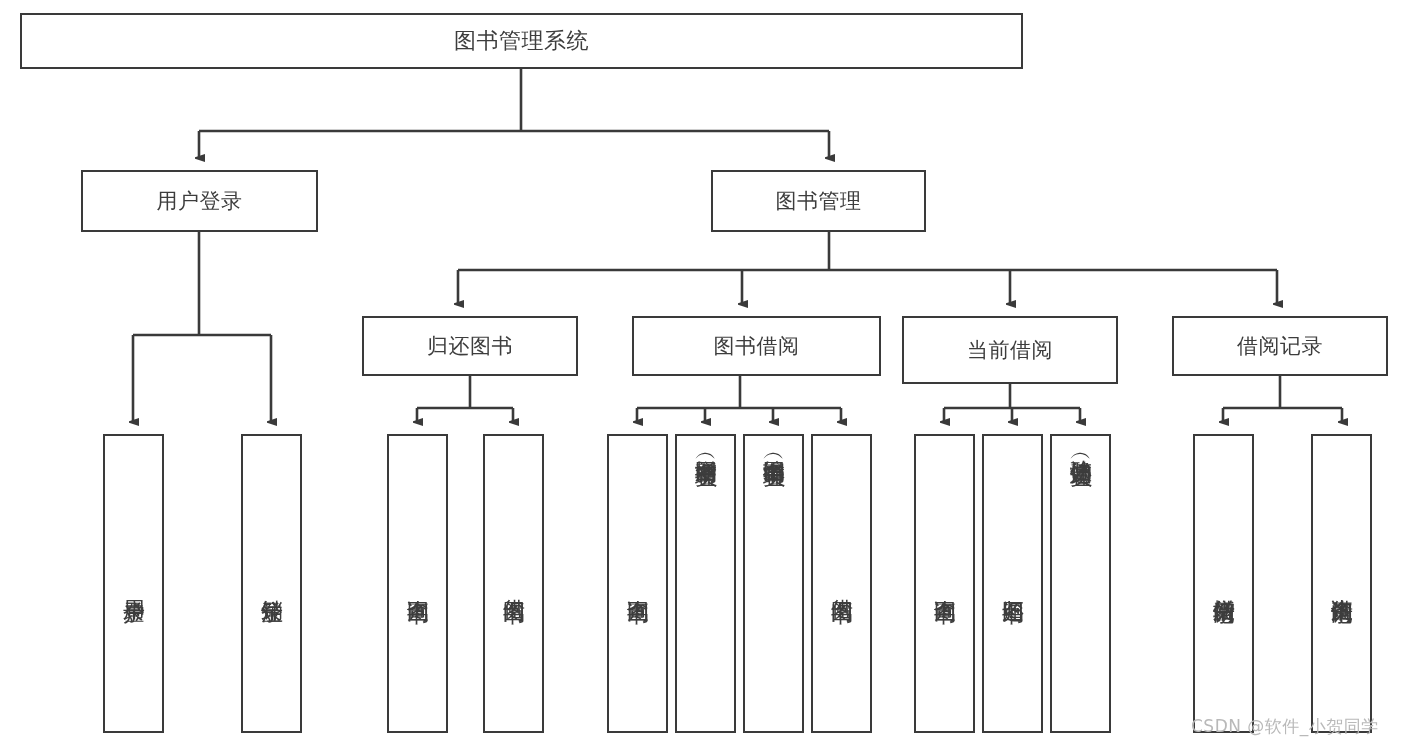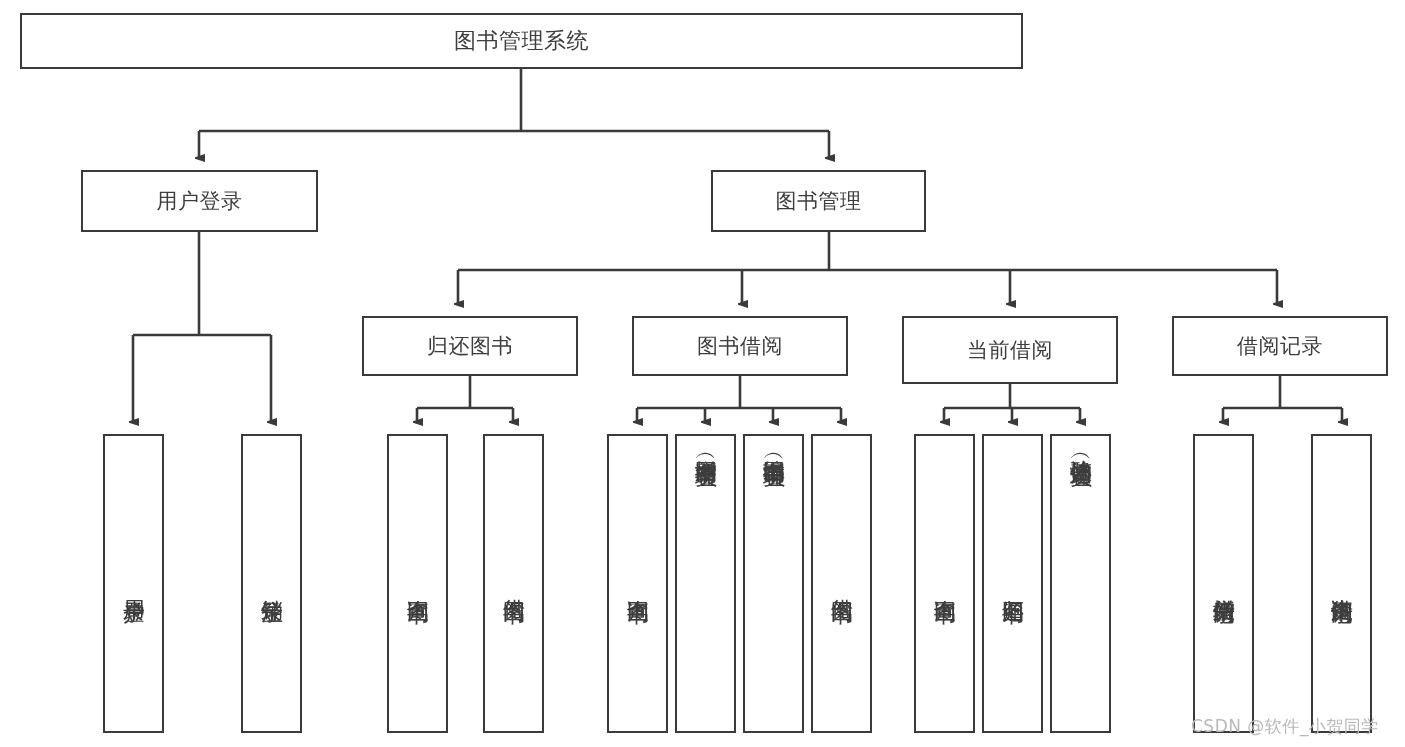--- a/index.html
+++ b/index.html
@@ -130,21 +130,21 @@
   <div class="node" style="left:81px;top:170px;width:237px;height:62px;">
     <span class="label">用户登录</span>
   </div>
   <div class="node" style="left:711px;top:170px;width:215px;height:62px;">
     <span class="label">图书管理</span>
   </div>
 
   <div class="node" style="left:362px;top:316px;width:216px;height:60px;">
     <span class="label">归还图书</span>
   </div>
-  <div class="node" style="left:632px;top:316px;width:216px;height:60px;">
+  <div class="node" style="left:632px;top:316px;width:249px;height:60px;">
     <span class="label">图书借阅</span>
   </div>
   <div class="node" style="left:902px;top:316px;width:216px;height:68px;">
     <span class="label">当前借阅</span>
   </div>
   <div class="node" style="left:1172px;top:316px;width:216px;height:60px;">
     <span class="label">借阅记录</span>
   </div>
 
   <div class="leaf centered" style="left:103px;top:434px;width:61px;height:299px;">

